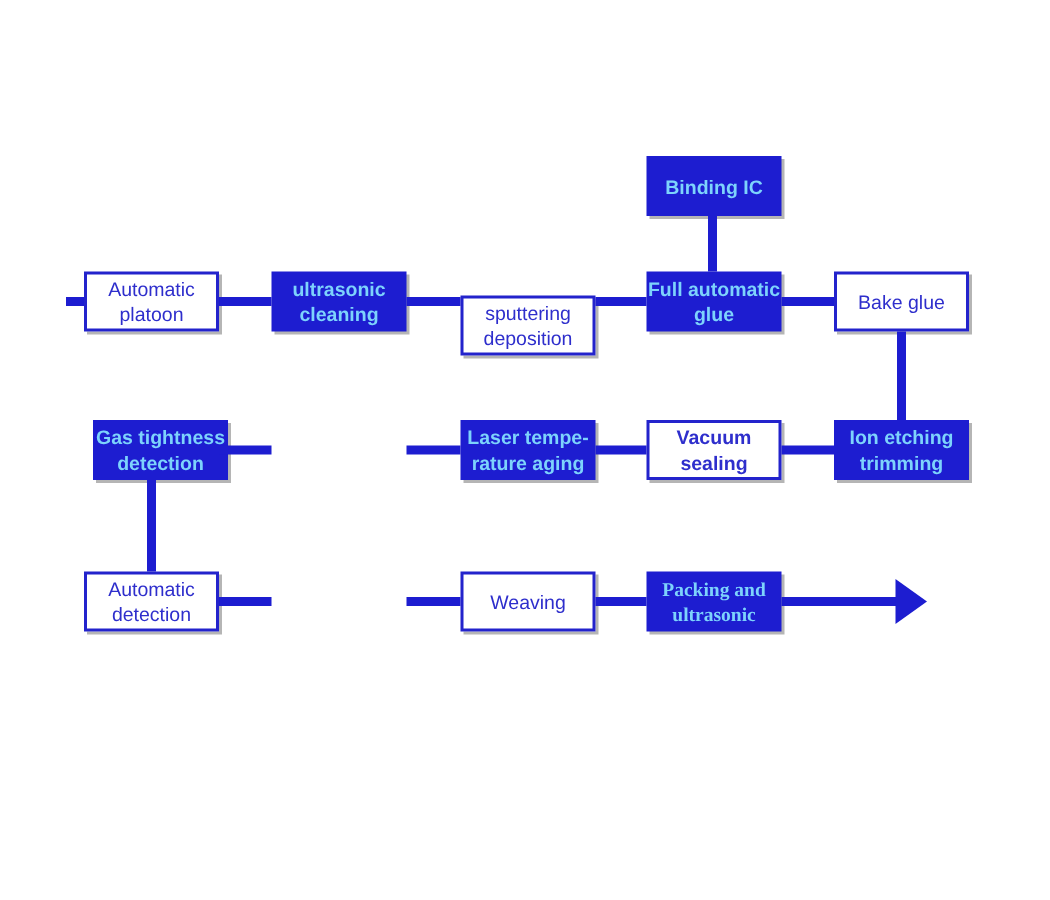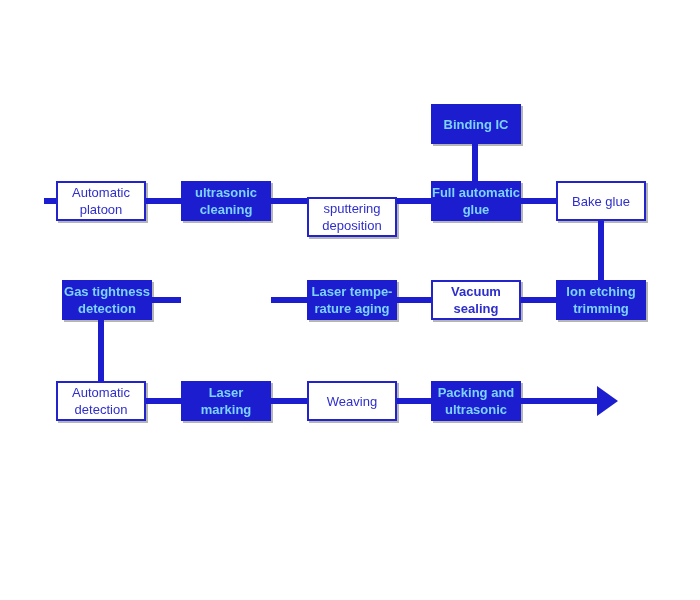--- a/index.html
+++ b/index.html
@@ -99,28 +99,24 @@
   </div>
   <div class="node blue" style="left:556px; top:280px;justify-content:center;">
     <span>Ion etching</span>
     <span>trimming</span>
   </div>
 
   <div class="node white" style="left:56px; top:381px;">
     <span>Automatic</span>
     <span>detection</span>
   </div>
-  <div class="node blue" style="left:181px; top:381px;">
-    <span>Laser</span>
-    <span>marking</span>
-  </div>
   <div class="node white" style="left:307px; top:381px;">
     <span>Weaving</span>
   </div>
-  <div class="node blue" style="left:431px; top:381px;">
+  <div class="node blue" style="left:431px; top:381px;font-family:Liberation Serif, serif;">
     <span>Packing and</span>
     <span>ultrasonic</span>
   </div>
 
   <div class="hline" style="left:44px; top:198px; width:12px;"></div>
   <div class="hline" style="left:146px; top:198px; width:35px;"></div>
   <div class="hline" style="left:271px; top:198px; width:36px;"></div>
   <div class="hline" style="left:397px; top:198px; width:34px;"></div>
   <div class="hline" style="left:521px; top:198px; width:35px;"></div>
   <div class="vline" style="left:472px; top:144px; height:37px;"></div>

